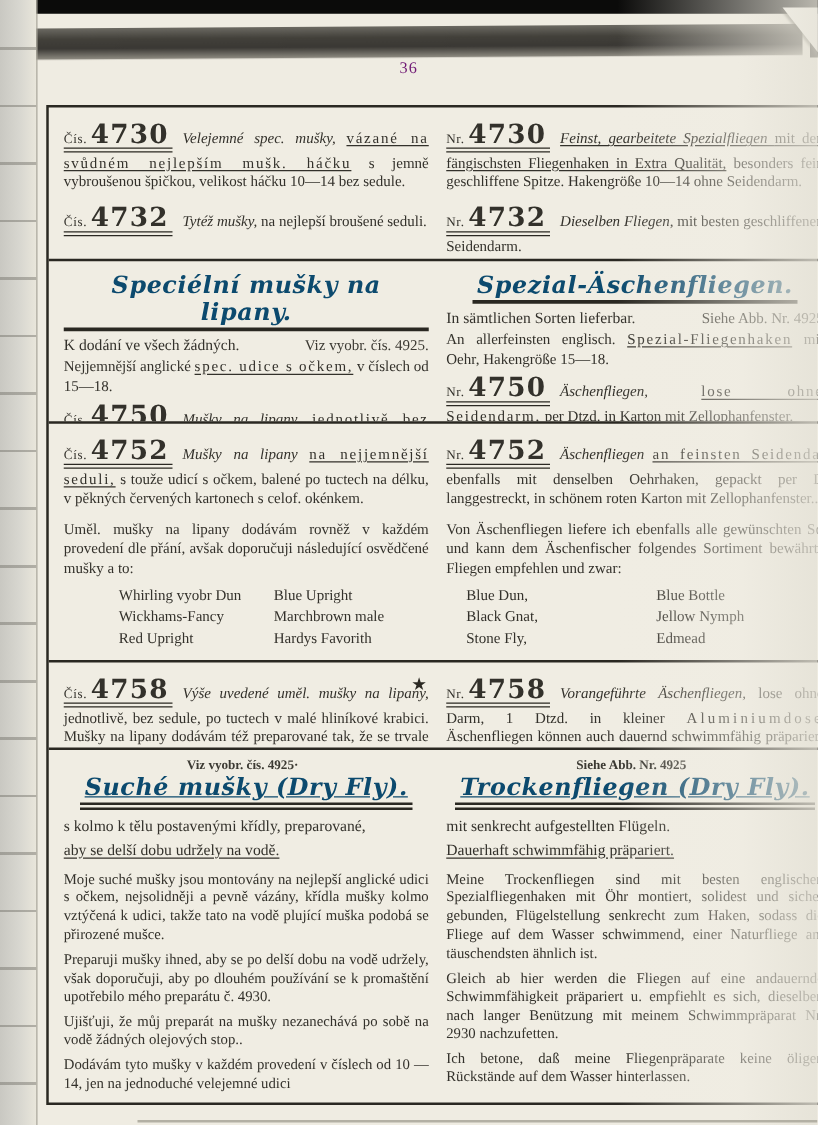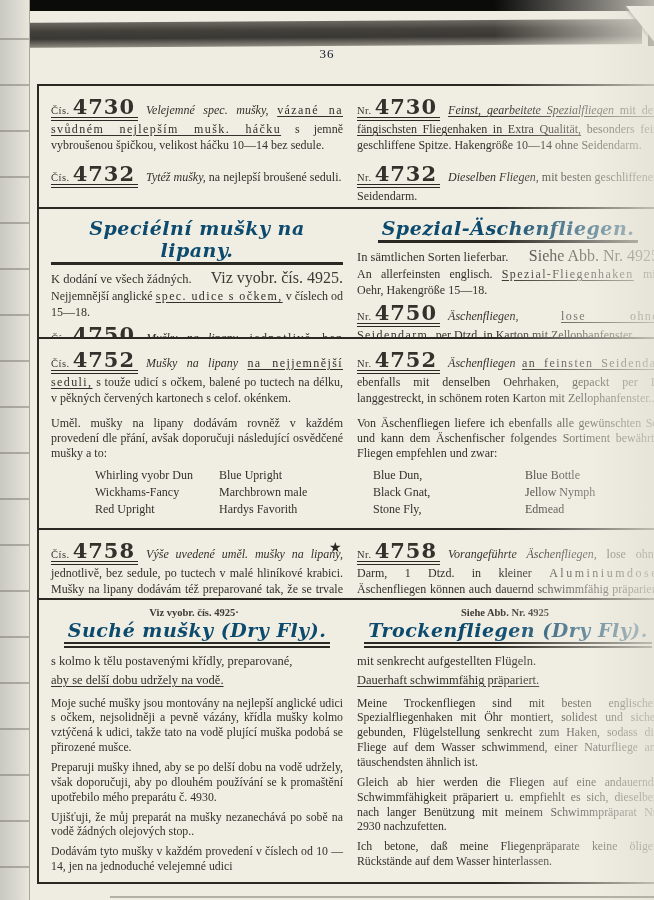--- a/index.html
+++ b/index.html
@@ -30,21 +30,21 @@
     border-right:1px solid #a9a69b;
   }
   .fade-right{
     position:absolute;top:0;right:0;width:160px;height:900px;pointer-events:none;
     background:linear-gradient(to right, rgba(239,236,226,0) 0%, rgba(239,236,226,.45) 60%, rgba(228,225,214,.8) 100%);
   }
   .bottom-line{position:absolute;left:110px;right:0;top:896px;height:2px;background:#b3b0a4;}
 
   .page-number{
     position:absolute;left:0;top:46px;width:654px;text-align:center;
-    font-size:13px;letter-spacing:1px;color:#0f172a;
+    font-size:13px;letter-spacing:1px;color:#701a75;
   }
 
   
   .main-box{
     position:absolute;left:37px;top:84px;width:628px;height:800px;
     border:2px solid #2a2822;box-sizing:border-box;background:rgba(243,240,230,.35);
   }
   .section{box-sizing:border-box;padding:7px 4px 3px 12px;overflow:hidden;position:relative;}
   .section + .section{border-top:2px solid #2a2822;}
   .sec1{height:121px;}
@@ -64,23 +64,23 @@
   .u{text-decoration:underline;text-underline-offset:2px;}
   .uls{text-decoration:underline;text-underline-offset:2px;letter-spacing:1.4px;}
   .sp{letter-spacing:2.5px;}
 
   .head-row{text-align:center;margin:1px 0 4px;}
   .sec-heading{
     display:inline-block;font-family:"DejaVu Serif", serif;font-style:italic;font-weight:700;
     font-size:19px;letter-spacing:.5px;color:#0c4a6e;
     border-bottom:3px solid #2a2822;padding:0 4px 1px;
   }
-  .sec-heading.dbl{border-bottom:6px double #2a2822;}
+  .sec-heading.dbl{border-bottom:6px double #2a2822;text-decoration:underline;}
   .intro-row{display:flex;justify-content:space-between;align-items:baseline;font-size:12.5px;margin:1px 0 2px;}
-  .note{font-size:16px;white-space:nowrap;color:#3c3a33;}
+  .note{font-size:12px;white-space:nowrap;color:#3c3a33;}
   .note-row{text-align:center;font-size:10.5px;margin:0 6px 0 0;color:#3c3a33;font-weight:bold;}
   .body-line{font-size:12px;line-height:1.3;text-align:justify;margin:0 0 4px;}
 
   .para{font-size:12px;line-height:1.27;text-align:justify;margin:0 0 6px;}
   .flylist{display:flex;padding-left:44px;margin-top:2px;font-size:12px;line-height:1.42;}
   .flylist.de{padding-left:16px;}
   .flycol{display:flex;flex-direction:column;width:152px;}
   .gutter-star{position:absolute;left:290px;top:9px;font-size:14px;color:#2a2822;}
 
   .subt{display:block;text-align:left;font-size:12.5px;line-height:1.5;}

